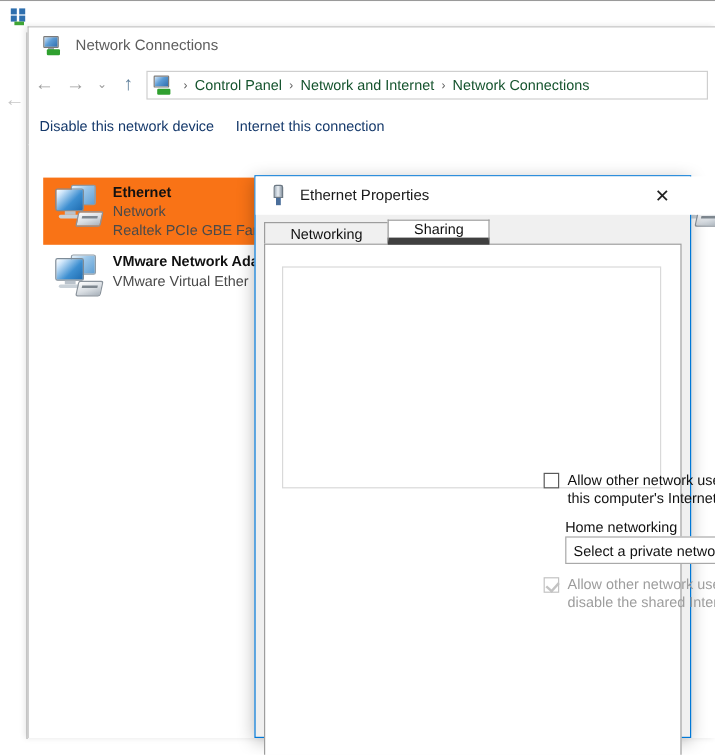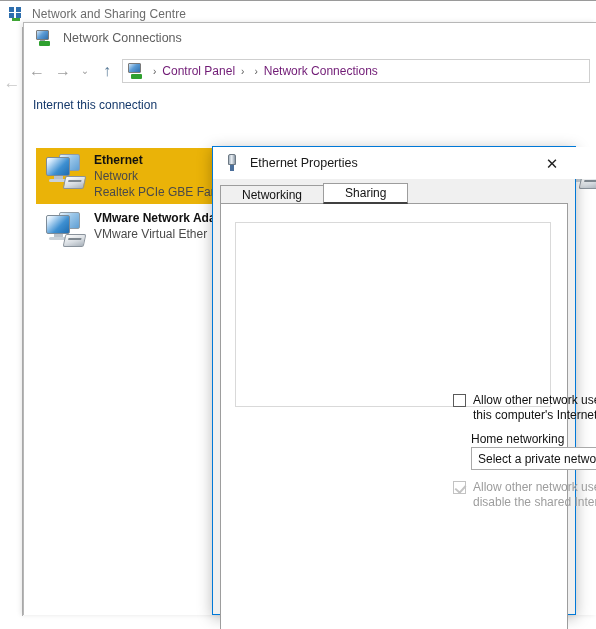--- a/index.html
+++ b/index.html
@@ -91,21 +91,21 @@
   }
   .crumb-ico{
     width:17px;height:16px;margin:0 4px 0 4px;position:relative;flex:0 0 auto;
   }
   .crumb-ico .scr{
     position:absolute;left:1px;top:0;width:13px;height:10px;
     background:linear-gradient(135deg,#cfe4f7 0%,#5b9bd5 45%,#2f6fae 100%);
     border:1px solid #7a7a7a;box-sizing:border-box;border-radius:1px;
   }
   .crumb-ico .plug{position:absolute;left:4px;top:11px;width:11px;height:5px;background:#2fa02f;border-radius:1px;}
-  .crumb-txt{font-size:12px;color:#701a75;padding:0 1px;}
+  .crumb-txt{font-size:12px;color:#14532d;padding:0 1px;}
   .crumb-sep{font-size:10px;color:#5a5a5a;padding:0 5px;}
 
   
   #nc-cmdbar{
     position:absolute;left:0;top:66px;width:572px;height:31px;background:#ffffff;
     border-bottom:1px solid #e2e2e2;display:flex;align-items:center;
   }
   .cmd{
     font-size:12px;color:#15396b;padding:0 9px;height:31px;display:flex;align-items:center;
     white-space:nowrap;
@@ -113,21 +113,21 @@
   .cmd .caret{margin-left:6px;font-size:8px;color:#15396b;}
 
   
   #nc-content{
     position:absolute;left:0;top:97px;width:572px;height:495px;background:#ffffff;
   }
   .conn{
     position:absolute;display:flex;align-items:flex-start;padding:4px 6px 4px 6px;
     box-sizing:border-box;
   }
-  .conn.selected{background:#eab308;}
+  .conn.selected{background:#f97316;}
   .adapter-ico{
     width:46px;height:40px;position:relative;flex:0 0 auto;margin-right:6px;
   }
   .adapter-ico .m2{
     position:absolute;left:17px;top:2px;width:21px;height:17px;border-radius:2px;
     background:linear-gradient(135deg,#e8f3fc 0%,#9dc8ea 40%,#5f9fd4 100%);
     border:1px solid #8f9ba5;box-sizing:border-box;
   }
   .adapter-ico .m1{
     position:absolute;left:4px;top:5px;width:24px;height:19px;border-radius:2px;
@@ -186,21 +186,21 @@
     position:absolute;left:7px;top:36px;width:348px;height:21px;
     display:flex;align-items:flex-end;
   }
   .tab{
     height:19px;padding:0 21px;font-size:12px;color:#111;
     display:flex;align-items:center;box-sizing:border-box;
     background:#f0f0f0;border:1px solid #9d9d9d;border-bottom:none;
     margin-right:-1px;
   }
   .tab.active{
-    height:21px;background:#ffffff;border-bottom:2px solid #404040;
+    height:21px;background:#ffffff;border-bottom:6px solid #404040;
     position:relative;z-index:2;
   }
   #tabpanel{
     position:absolute;left:7px;top:56px;width:348px;height:512px;
     background:#ffffff;border:1px solid #9d9d9d;box-sizing:border-box;
   }
 
   
   #groupbox{
     position:absolute;left:22px;top:75px;width:316px;height:185px;
@@ -239,21 +239,20 @@
 <div id="nsc-window">
 
   <div id="nsc-titlebar">
     <span class="nsc-icon">
       <i class="a"></i>
         <i class="b"></i>
         <i class="c"></i>
         <i class="d"></i>
         <i class="base"></i>
     </span>
-    <span id="nsc-title-text">Network and Sharing Centre</span>
   </div>
 
   <div id="nsc-leftstrip">
     <div id="nsc-back-arrow">←</div>
   </div>
 
   <div id="nsc-bottom-shadow"></div>
 </div>
 
 <div id="nc-window">
@@ -274,26 +273,28 @@
     <div class="navbtn enabled">↑</div>
 
     <div id="crumbbar">
       <span class="crumb-ico">
         <span class="scr"></span>
           <span class="plug"></span>
       </span>
       <span class="crumb-sep">›</span>
       <span class="crumb-txt">Control Panel</span>
       <span class="crumb-sep">›</span>
+      <span class="crumb-txt">Network and Internet</span>
       <span class="crumb-sep">›</span>
       <span class="crumb-txt">Network Connections</span>
     </div>
   </div>
 
   <div id="nc-cmdbar">
+    <div class="cmd">Disable this network device</div>
     <div class="cmd">Internet this connection</div>
   </div>
 
   <div id="nc-content">
 
     <div class="conn selected" style="left:12px;top:28px;width:238px;">
       <span class="adapter-ico">
         <span class="m2"></span>
           <span class="m1"></span>
           <span class="stand"></span>

